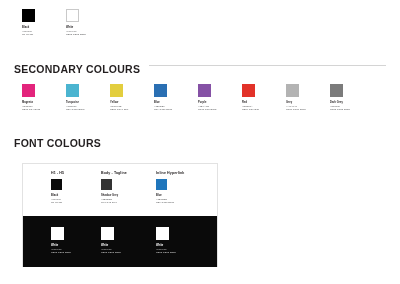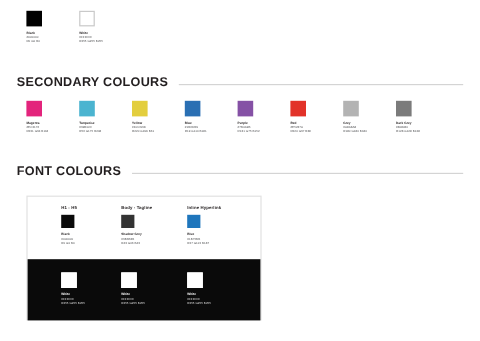--- a/index.html
+++ b/index.html
@@ -13,38 +13,38 @@
   
   .swatch-col{position:absolute;}
   .chip{width:13px;height:13px;display:block;}
   .chip.bordered{border:1px solid #c9c9c9;width:11px;height:11px;}
   .meta{margin-top:4px;line-height:1.45;}
   .meta .nm{font-size:2.6px;font-weight:bold;letter-spacing:.06px;display:block;color:#231f20;}
   .meta .hx{font-size:2.5px;display:block;color:#58595b;letter-spacing:.04px;}
   .meta .rg{font-size:2.5px;display:block;color:#58595b;letter-spacing:.04px;}
 
   
-  .section-head{position:absolute;display:flex;align-items:center;width:372px;left:14px;}
+  .section-head{position:absolute;display:flex;width:372px;left:14px;}
   .section-head .ttl{
     font-size:10.5px;font-weight:bold;letter-spacing:.25px;
     color:#231f20;white-space:nowrap;
   }
   .section-head .rule{
     flex:1;height:1px;background:#d4d4d4;margin-left:9px;margin-top:2px;
   }
 
   
   #primary-row{position:absolute;left:0;top:0;width:400px;height:52px;}
 
   
   #secondary-head{top:63px;}
   #secondary-row{position:absolute;left:0;top:84px;width:400px;height:32px;}
 
   
-  #font-head{top:137px;}
+  #font-head{top:137px;flex-direction:column;}
   #font-panel{
     position:absolute;left:22px;top:163px;width:196px;height:104px;
     border:1px solid #e2e2e2;background:#ffffff;box-sizing:border-box;
   }
   #font-light{position:relative;height:52px;}
   #font-dark{position:relative;height:51px;background:#0a0a0a;}
   .fc-col{position:absolute;}
   .fc-col .hdr{
     font-size:3.6px;font-weight:bold;letter-spacing:.1px;
     color:#231f20;white-space:nowrap;margin-bottom:4px;

